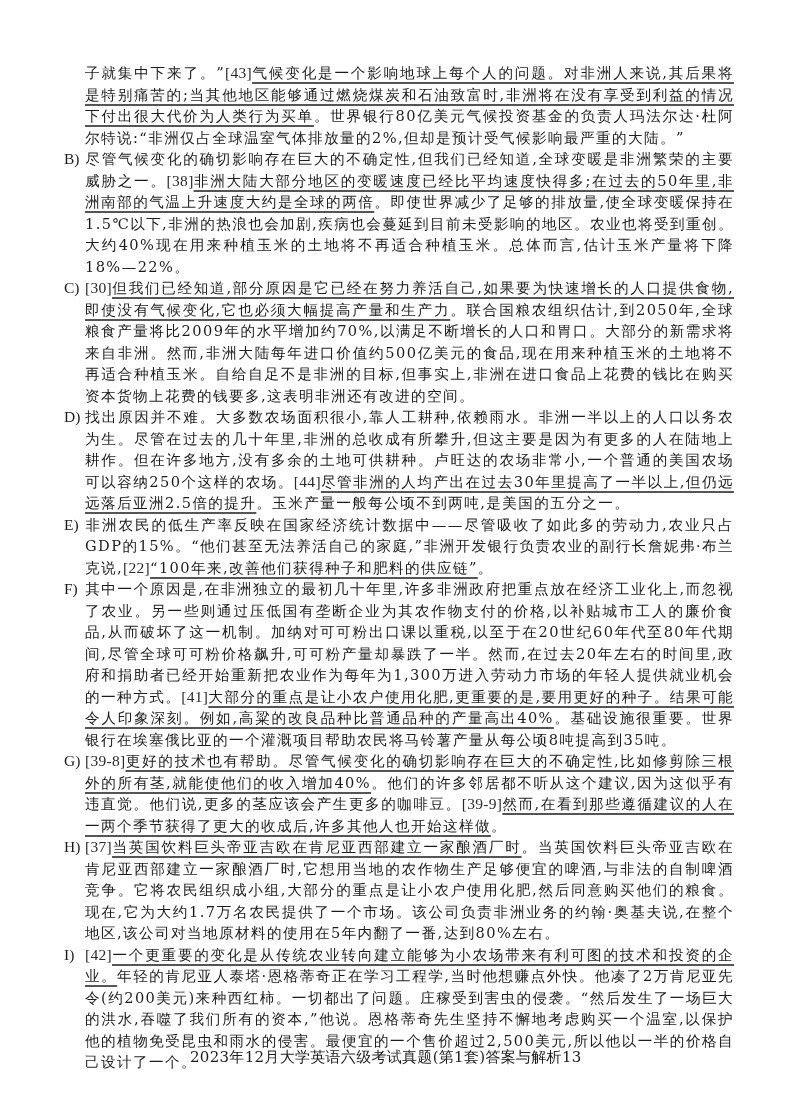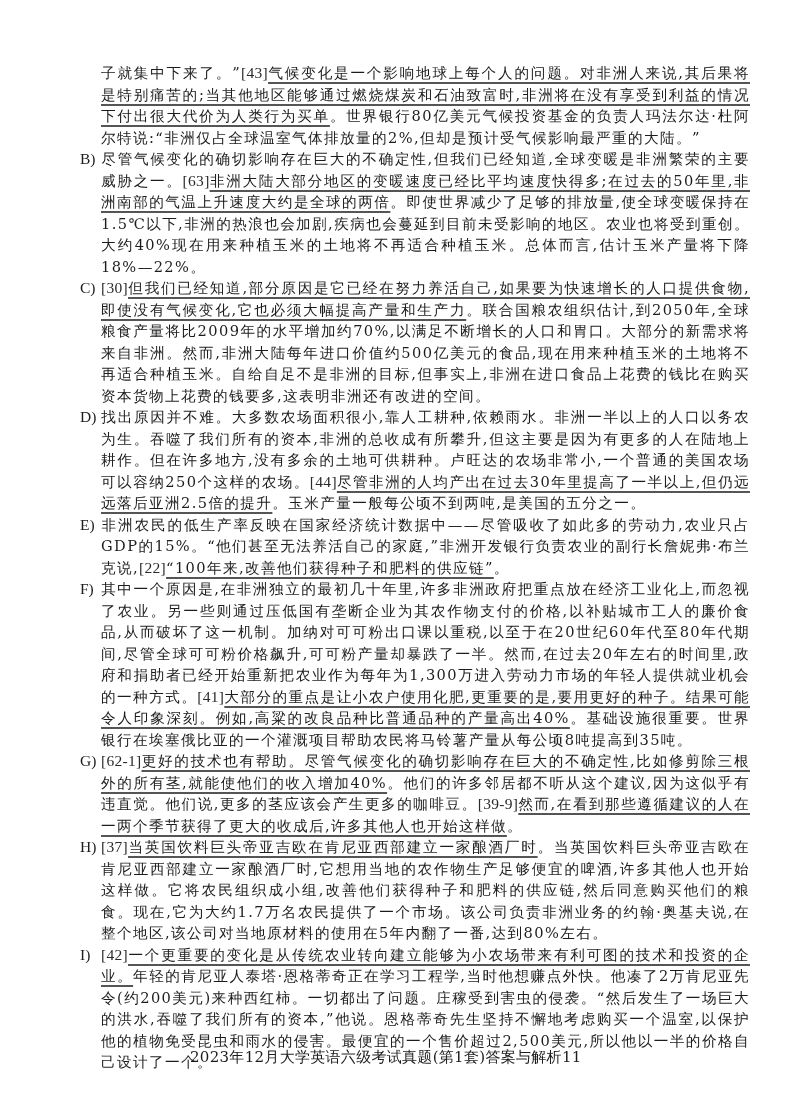--- a/index.html
+++ b/index.html
@@ -7,21 +7,21 @@
       width: 800px;
       height: 1114px;
       background: #ffffff;
       position: relative;
       overflow: hidden;
       color: #1c1c1c;
       font-family: "DejaVu Serif", "Liberation Serif", serif;
     }
     .page {
       position: absolute;
-      left: 80px;
+      left: 64px;
       top: 62px;
       width: 670px;
     }
     .para {
       font-size: 14.6px;
       line-height: 21.5px;
       text-align: justify;
       letter-spacing: 1.4px;
       padding-left: 21px;
       text-indent: -21px;
@@ -67,49 +67,49 @@
 </head>
 <body>
 
 <div class="page">
 
   <p class="para cont">
     <span>子就集中下来了。”</span><span class="marker">[43]</span><span class="u">气候变化是一个影响地球上每个人的问题。对非洲人来说,其后果将是特别痛苦的;当其他地区能够通过燃烧煤炭和石油致富时,非洲将在没有享受到利益的情况下付出很大代价为人类行为买单</span><span>。世界银行80亿美元气候投资基金的负责人玛法尔达·杜阿尔特说:“非洲仅占全球温室气体排放量的2%,但却是预计受气候影响最严重的大陆。”</span>
   </p>
 
   <p class="para">
-    <span class="label">B)</span><span>尽管气候变化的确切影响存在巨大的不确定性,但我们已经知道,全球变暖是非洲繁荣的主要威胁之一。</span><span class="marker">[63]</span><span class="u">非洲大陆大部分地区的变暖速度已经比平均速度快得多;在过去的50年里,非洲南部的气温上升速度大约是全球的两倍</span><span>。即使世界减少了足够的排放量,使全球变暖保持在1.5℃以下,非洲的热浪也会加剧,疾病也会蔓延到目前未受影响的地区。农业也将受到重创。大约40%现在用来种植玉米的土地将不再适合种植玉米。总体而言,估计玉米产量将下降18%—22%。</span>
+    <span class="label">B)</span><span>尽管气候变化的确切影响存在巨大的不确定性,但我们已经知道,全球变暖是非洲繁荣的主要威胁之一。</span><span class="marker">[38]</span><span class="u">非洲大陆大部分地区的变暖速度已经比平均速度快得多;在过去的50年里,非洲南部的气温上升速度大约是全球的两倍</span><span>。即使世界减少了足够的排放量,使全球变暖保持在1.5℃以下,非洲的热浪也会加剧,疾病也会蔓延到目前未受影响的地区。农业也将受到重创。大约40%现在用来种植玉米的土地将不再适合种植玉米。总体而言,估计玉米产量将下降18%—22%。</span>
   </p>
 
   <p class="para">
     <span class="label">C)</span><span class="marker">[30]</span><span class="u">但我们已经知道,部分原因是它已经在努力养活自己,如果要为快速增长的人口提供食物,即使没有气候变化,它也必须大幅提高产量和生产力</span><span>。联合国粮农组织估计,到2050年,全球粮食产量将比2009年的水平增加约70%,以满足不断增长的人口和胃口。大部分的新需求将来自非洲。然而,非洲大陆每年进口价值约500亿美元的食品,现在用来种植玉米的土地将不再适合种植玉米。自给自足不是非洲的目标,但事实上,非洲在进口食品上花费的钱比在购买资本货物上花费的钱要多,这表明非洲还有改进的空间。</span>
   </p>
 
   <p class="para">
-    <span class="label">D)</span><span>找出原因并不难。大多数农场面积很小,靠人工耕种,依赖雨水。非洲一半以上的人口以务农为生。吞噬了我们所有的资本,非洲的总收成有所攀升,但这主要是因为有更多的人在陆地上耕作。但在许多地方,没有多余的土地可供耕种。卢旺达的农场非常小,一个普通的美国农场可以容纳250个这样的农场。</span><span class="marker">[44]</span><span class="u">尽管非洲的人均产出在过去30年里提高了一半以上,但仍远远落后亚洲2.5倍的提升</span><span>。玉米产量一般每公顷不到两吨,是美国的五分之一。</span>
+    <span class="label">D)</span><span>找出原因并不难。大多数农场面积很小,靠人工耕种,依赖雨水。非洲一半以上的人口以务农为生。尽管在过去的几十年里,非洲的总收成有所攀升,但这主要是因为有更多的人在陆地上耕作。但在许多地方,没有多余的土地可供耕种。卢旺达的农场非常小,一个普通的美国农场可以容纳250个这样的农场。</span><span class="marker">[44]</span><span class="u">尽管非洲的人均产出在过去30年里提高了一半以上,但仍远远落后亚洲2.5倍的提升</span><span>。玉米产量一般每公顷不到两吨,是美国的五分之一。</span>
   </p>
 
   <p class="para">
     <span class="label">E)</span><span>非洲农民的低生产率反映在国家经济统计数据中——尽管吸收了如此多的劳动力,农业只占GDP的15%。“他们甚至无法养活自己的家庭,”非洲开发银行负责农业的副行长詹妮弗·布兰克说,</span><span class="marker">[22]</span><span class="u">“100年来,改善他们获得种子和肥料的供应链”</span><span>。</span>
   </p>
 
   <p class="para">
     <span class="label">F)</span><span>其中一个原因是,在非洲独立的最初几十年里,许多非洲政府把重点放在经济工业化上,而忽视了农业。另一些则通过压低国有垄断企业为其农作物支付的价格,以补贴城市工人的廉价食品,从而破坏了这一机制。加纳对可可粉出口课以重税,以至于在20世纪60年代至80年代期间,尽管全球可可粉价格飙升,可可粉产量却暴跌了一半。然而,在过去20年左右的时间里,政府和捐助者已经开始重新把农业作为每年为1,300万进入劳动力市场的年轻人提供就业机会的一种方式。</span><span class="marker">[41]</span><span class="u">大部分的重点是让小农户使用化肥,更重要的是,要用更好的种子。结果可能令人印象深刻。例如,高粱的改良品种比普通品种的产量高出40%</span><span>。基础设施很重要。世界银行在埃塞俄比亚的一个灌溉项目帮助农民将马铃薯产量从每公顷8吨提高到35吨。</span>
   </p>
 
   <p class="para">
-    <span class="label">G)</span><span class="marker">[62-1]</span><span class="u">更好的技术也有帮助。尽管气候变化的确切影响存在巨大的不确定性,比如修剪除三根外的所有茎,就能使他们的收入增加40%</span><span>。他们的许多邻居都不听从这个建议,因为这似乎有违直觉。他们说,更多的茎应该会产生更多的咖啡豆。</span><span class="marker">[39-9]</span><span class="u">然而,在看到那些遵循建议的人在一两个季节获得了更大的收成后,许多其他人也开始这样做</span><span>。</span>
+    <span class="label">G)</span><span class="marker">[39-8]</span><span class="u">更好的技术也有帮助。尽管气候变化的确切影响存在巨大的不确定性,比如修剪除三根外的所有茎,就能使他们的收入增加40%</span><span>。他们的许多邻居都不听从这个建议,因为这似乎有违直觉。他们说,更多的茎应该会产生更多的咖啡豆。</span><span class="marker">[39-9]</span><span class="u">然而,在看到那些遵循建议的人在一两个季节获得了更大的收成后,许多其他人也开始这样做</span><span>。</span>
   </p>
 
   <p class="para">
-    <span class="label">H)</span><span class="marker">[37]</span><span class="u">当英国饮料巨头帝亚吉欧在肯尼亚西部建立一家酿酒厂时</span><span>。当英国饮料巨头帝亚吉欧在肯尼亚西部建立一家酿酒厂时,它想用当地的农作物生产足够便宜的啤酒,许多其他人也开始这样做。它将农民组织成小组,改善他们获得种子和肥料的供应链,然后同意购买他们的粮食。现在,它为大约1.7万名农民提供了一个市场。该公司负责非洲业务的约翰·奥基夫说,在整个地区,该公司对当地原材料的使用在5年内翻了一番,达到80%左右。</span>
+    <span class="label">H)</span><span class="marker">[37]</span><span class="u">当英国饮料巨头帝亚吉欧在肯尼亚西部建立一家酿酒厂时</span><span>。当英国饮料巨头帝亚吉欧在肯尼亚西部建立一家酿酒厂时,它想用当地的农作物生产足够便宜的啤酒,与非法的自制啤酒竞争。它将农民组织成小组,大部分的重点是让小农户使用化肥,然后同意购买他们的粮食。现在,它为大约1.7万名农民提供了一个市场。该公司负责非洲业务的约翰·奥基夫说,在整个地区,该公司对当地原材料的使用在5年内翻了一番,达到80%左右。</span>
   </p>
 
   <p class="para">
     <span class="label">I)</span><span class="marker">[42]</span><span class="u">一个更重要的变化是从传统农业转向建立能够为小农场带来有利可图的技术和投资的企业。</span><span>年轻的肯尼亚人泰塔·恩格蒂奇正在学习工程学,当时他想赚点外快。他凑了2万肯尼亚先令(约200美元)来种西红柿。一切都出了问题。庄稼受到害虫的侵袭。“然后发生了一场巨大的洪水,吞噬了我们所有的资本,”他说。恩格蒂奇先生坚持不懈地考虑购买一个温室,以保护他的植物免受昆虫和雨水的侵害。最便宜的一个售价超过2,500美元,所以他以一半的价格自己设计了一个。</span>
   </p>
 
 </div>
 
 <div class="footer">
   <span>2023年12月大学英语六级考试真题(第1套)答案与解析</span>
-  <span>11</span>
+  <span>13</span>
 </div>
 
 </body></html>

